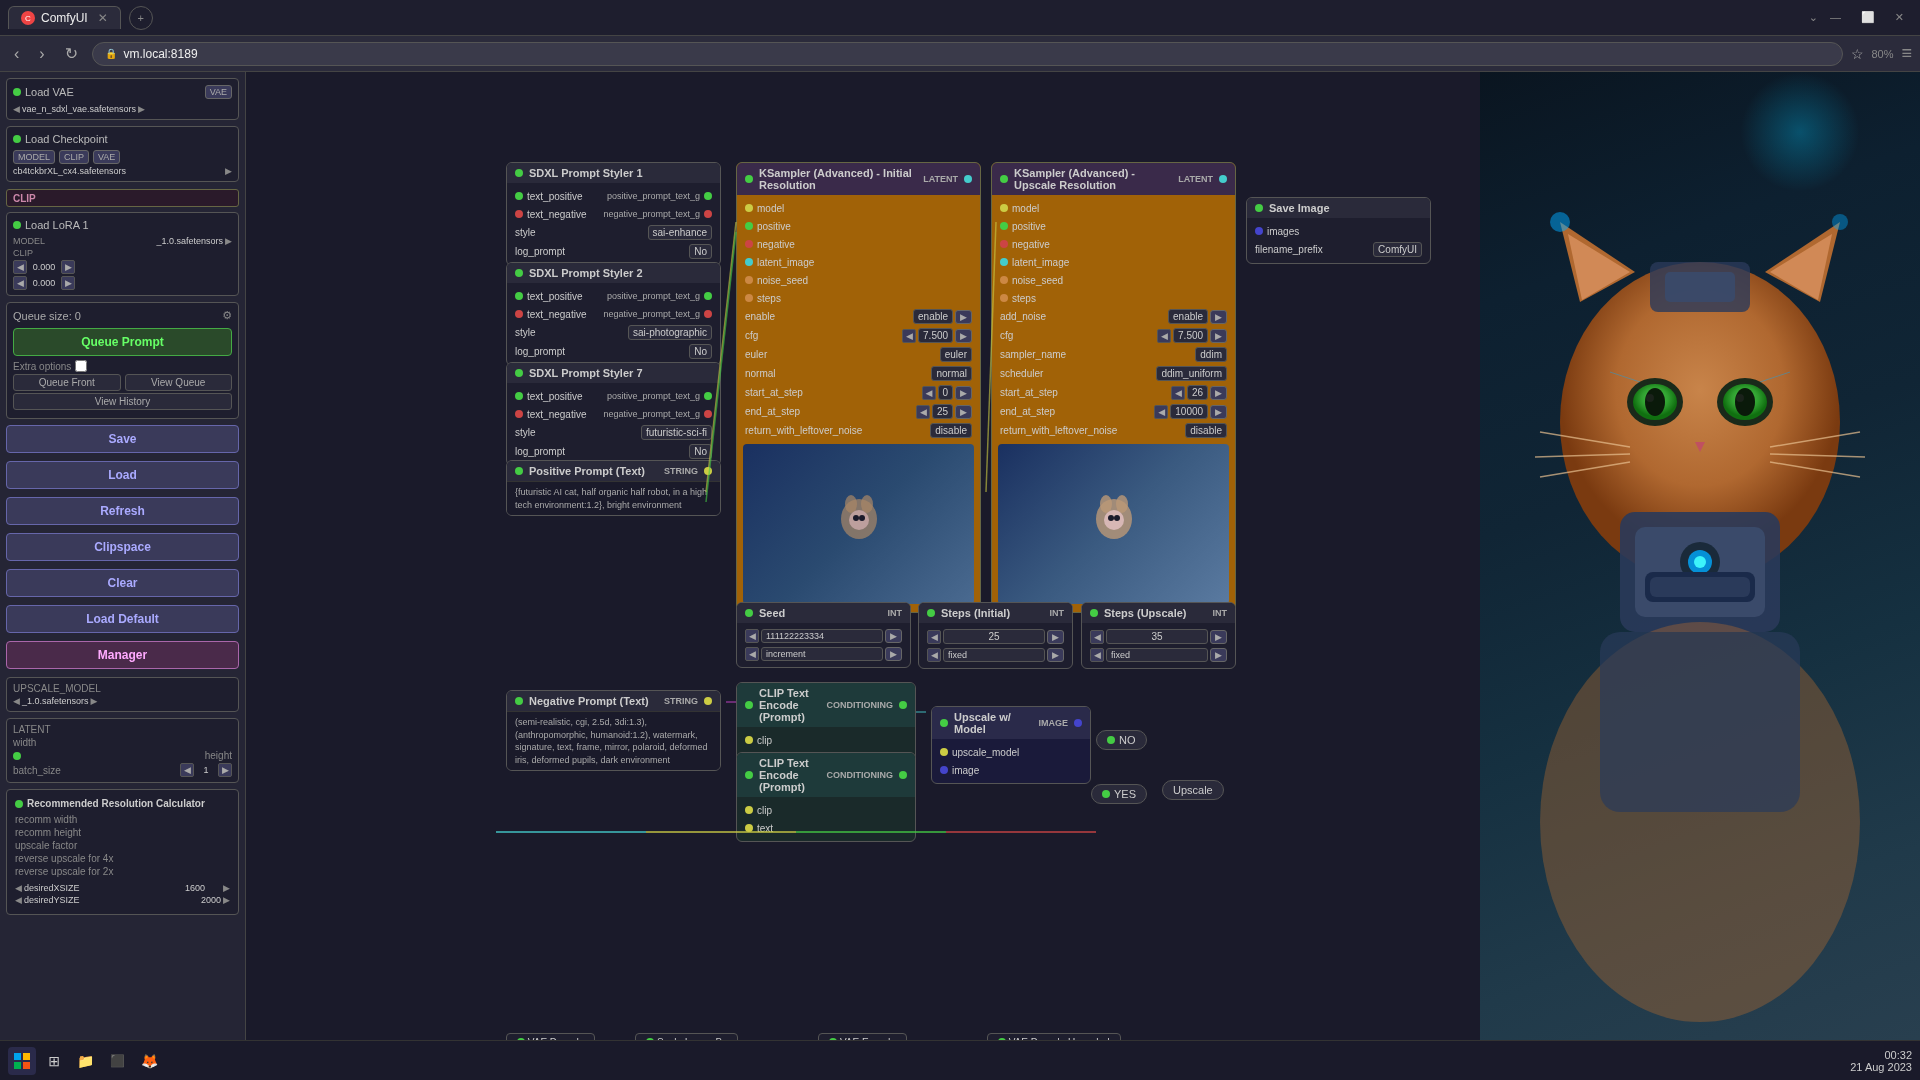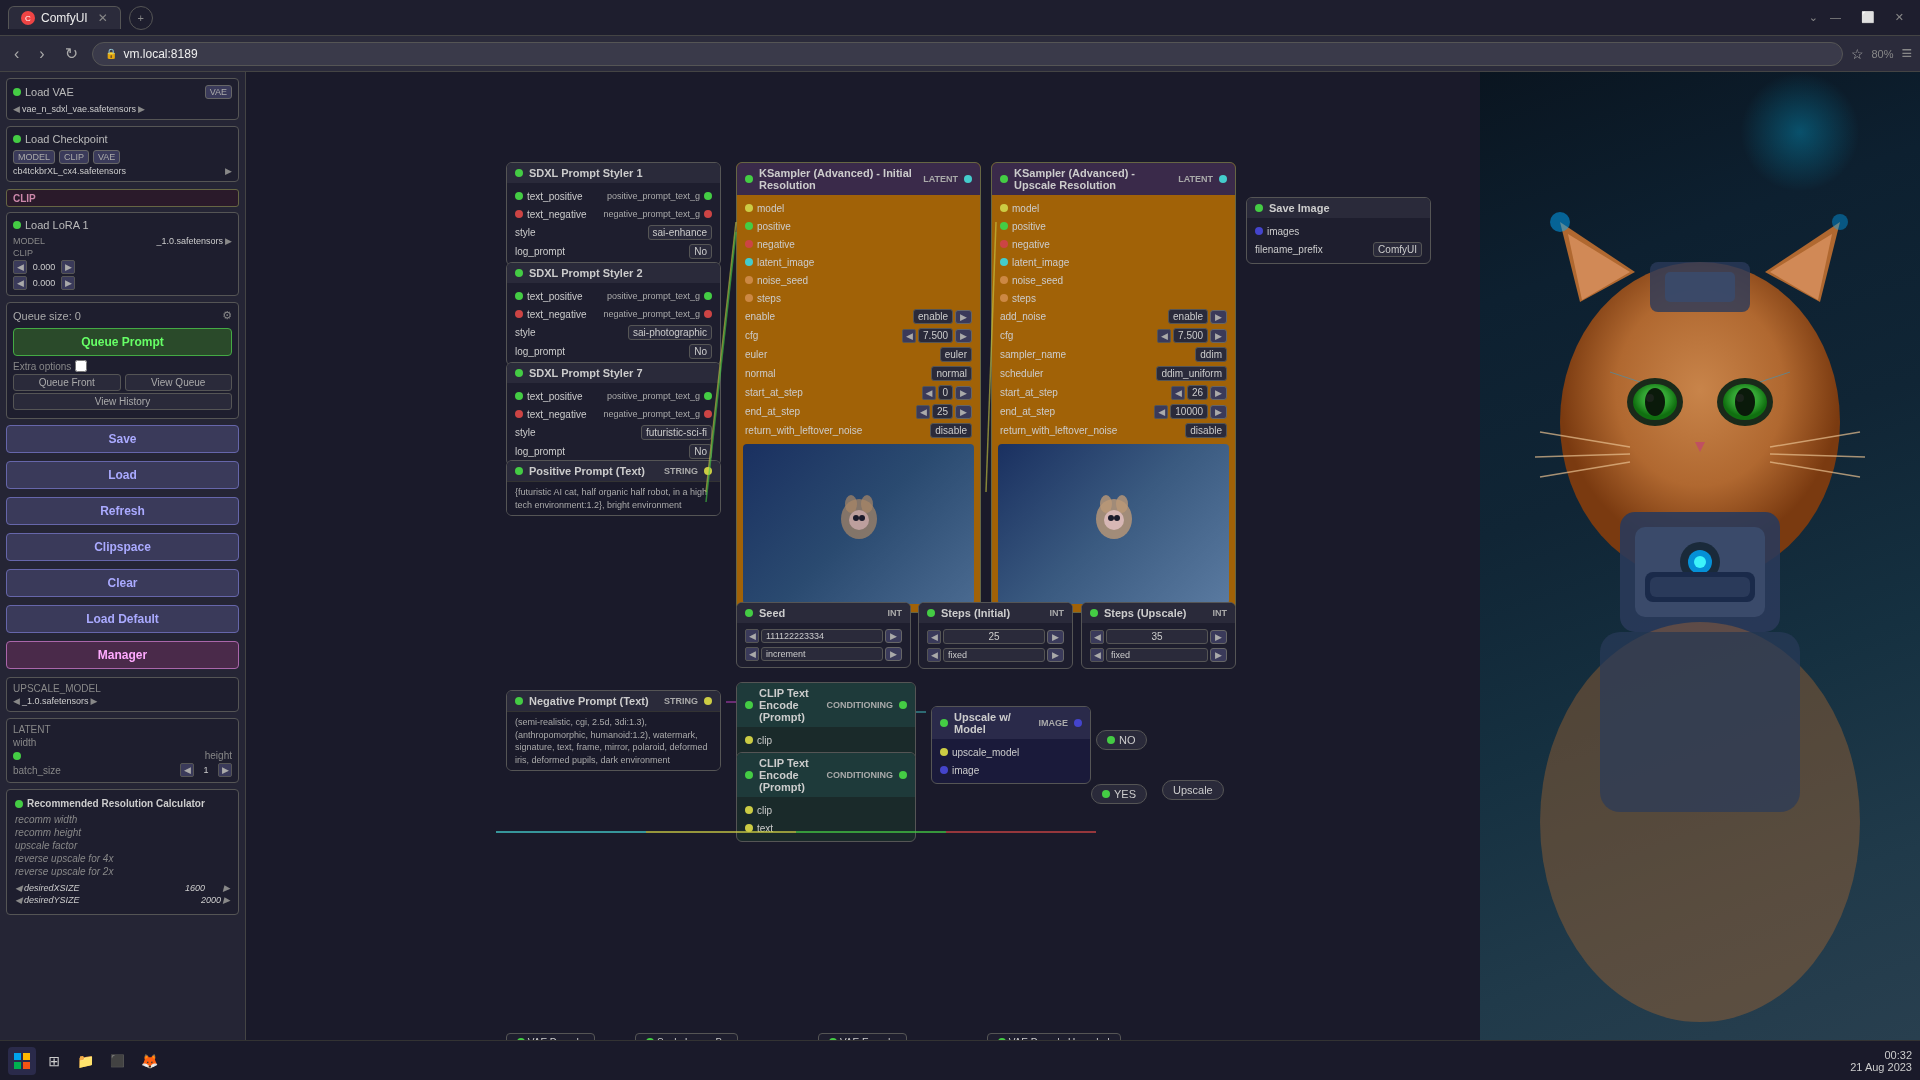--- a/index.html
+++ b/index.html
@@ -350,21 +350,20 @@
       border-radius: 4px;
       padding: 8px;
       margin-top: 2px;
     }
     .res-row {
       display: flex;
       align-items: center;
       justify-content: space-between;
       padding: 1px 0;
       font-size: 10px;
-      font-style: italic;
     }
     .res-label { color: #888; }
   </style>
 </head>
 <body>
 
 <div class="tab-bar">
   <div style="display:flex;align-items:center;gap:8px;flex:1;">
     <div class="tab-active">
       <div style="width:14px;height:14px;border-radius:50%;background:#e44;display:flex;align-items:center;justify-content:center;font-size:8px;color:white;">C</div>

